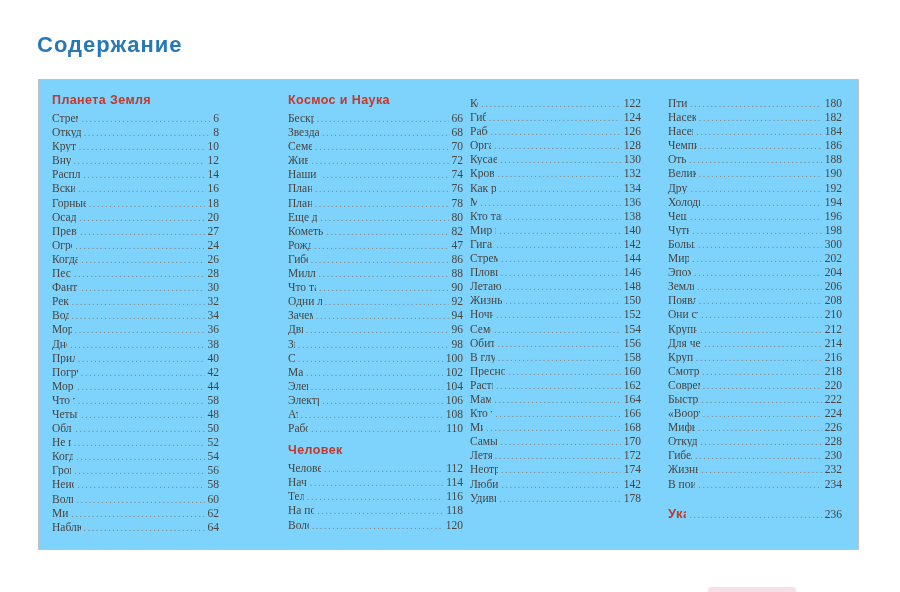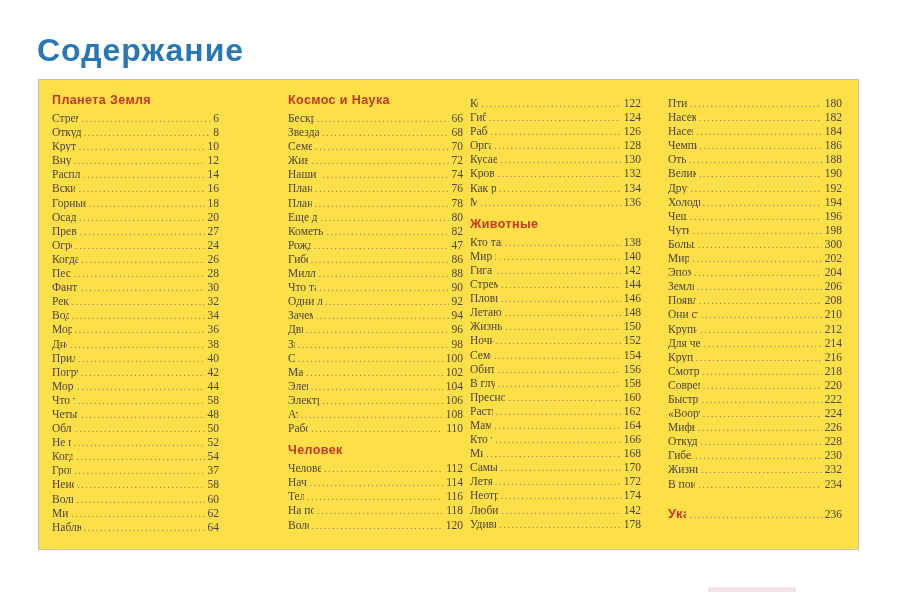--- a/index.html
+++ b/index.html
@@ -4,26 +4,26 @@
 <style>
   html,body { margin:0; padding:0; }
   body {
     width:900px; height:592px; overflow:hidden; position:relative;
     background:#ffffff;
     font-family:"Liberation Serif", serif;
   }
   .page-title {
     position:absolute; left:37px; top:32px;
     font-family:"Liberation Sans", sans-serif;
-    font-weight:bold; font-size:32px; letter-spacing:1px;
+    font-weight:bold; font-size:22px; letter-spacing:1px;
     color:#2878b8;
   }
   .toc-box {
     position:absolute; left:38px; top:79px; width:821px; height:471px;
-    border:1px solid #c6c1bc; background:#fde047; box-sizing:border-box;
+    border:1px solid #c6c1bc; background:#7dd3fc; box-sizing:border-box;
   }
   .toc-col { position:absolute; top:13px; }
   #col-0 { left:13px;  width:167px; }
   #col-1 { left:211px; width:175px;margin-left:38px; }
   #col-2 { left:431px; top:17px; width:171px; }
   #col-3 { left:629px; top:17px; width:174px; }
 
   .toc-header {
     font-family:"Liberation Sans", sans-serif;
     font-weight:bold; font-size:12.5px; letter-spacing:0.4px;
@@ -187,21 +187,21 @@
         <span class="pg">52</span>
       </div>
       <div class="toc-entry">
         <span class="label">Когда дует ветер</span>
         <span class="dots"></span>
         <span class="pg">54</span>
       </div>
       <div class="toc-entry">
         <span class="label">Гром и молния</span>
         <span class="dots"></span>
-        <span class="pg">37</span>
+        <span class="pg">56</span>
       </div>
       <div class="toc-entry">
         <span class="label">Неистовые ветры</span>
         <span class="dots"></span>
         <span class="pg">58</span>
       </div>
       <div class="toc-entry">
         <span class="label">Волшебный свет</span>
         <span class="dots"></span>
         <span class="pg">60</span>
@@ -395,21 +395,20 @@
       <div class="toc-entry">
         <span class="label">Как работает сердце?</span>
         <span class="dots"></span>
         <span class="pg">134</span>
       </div>
       <div class="toc-entry">
         <span class="label">Мозг</span>
         <span class="dots"></span>
         <span class="pg">136</span>
       </div>
-      <div class="toc-header gap">Животные</div>
       <div class="toc-entry">
         <span class="label">Кто такие млекопитающие?</span>
         <span class="dots"></span>
         <span class="pg">138</span>
       </div>
       <div class="toc-entry">
         <span class="label">Мир млекопитающих</span>
         <span class="dots"></span>
         <span class="pg">140</span>
       </div>

